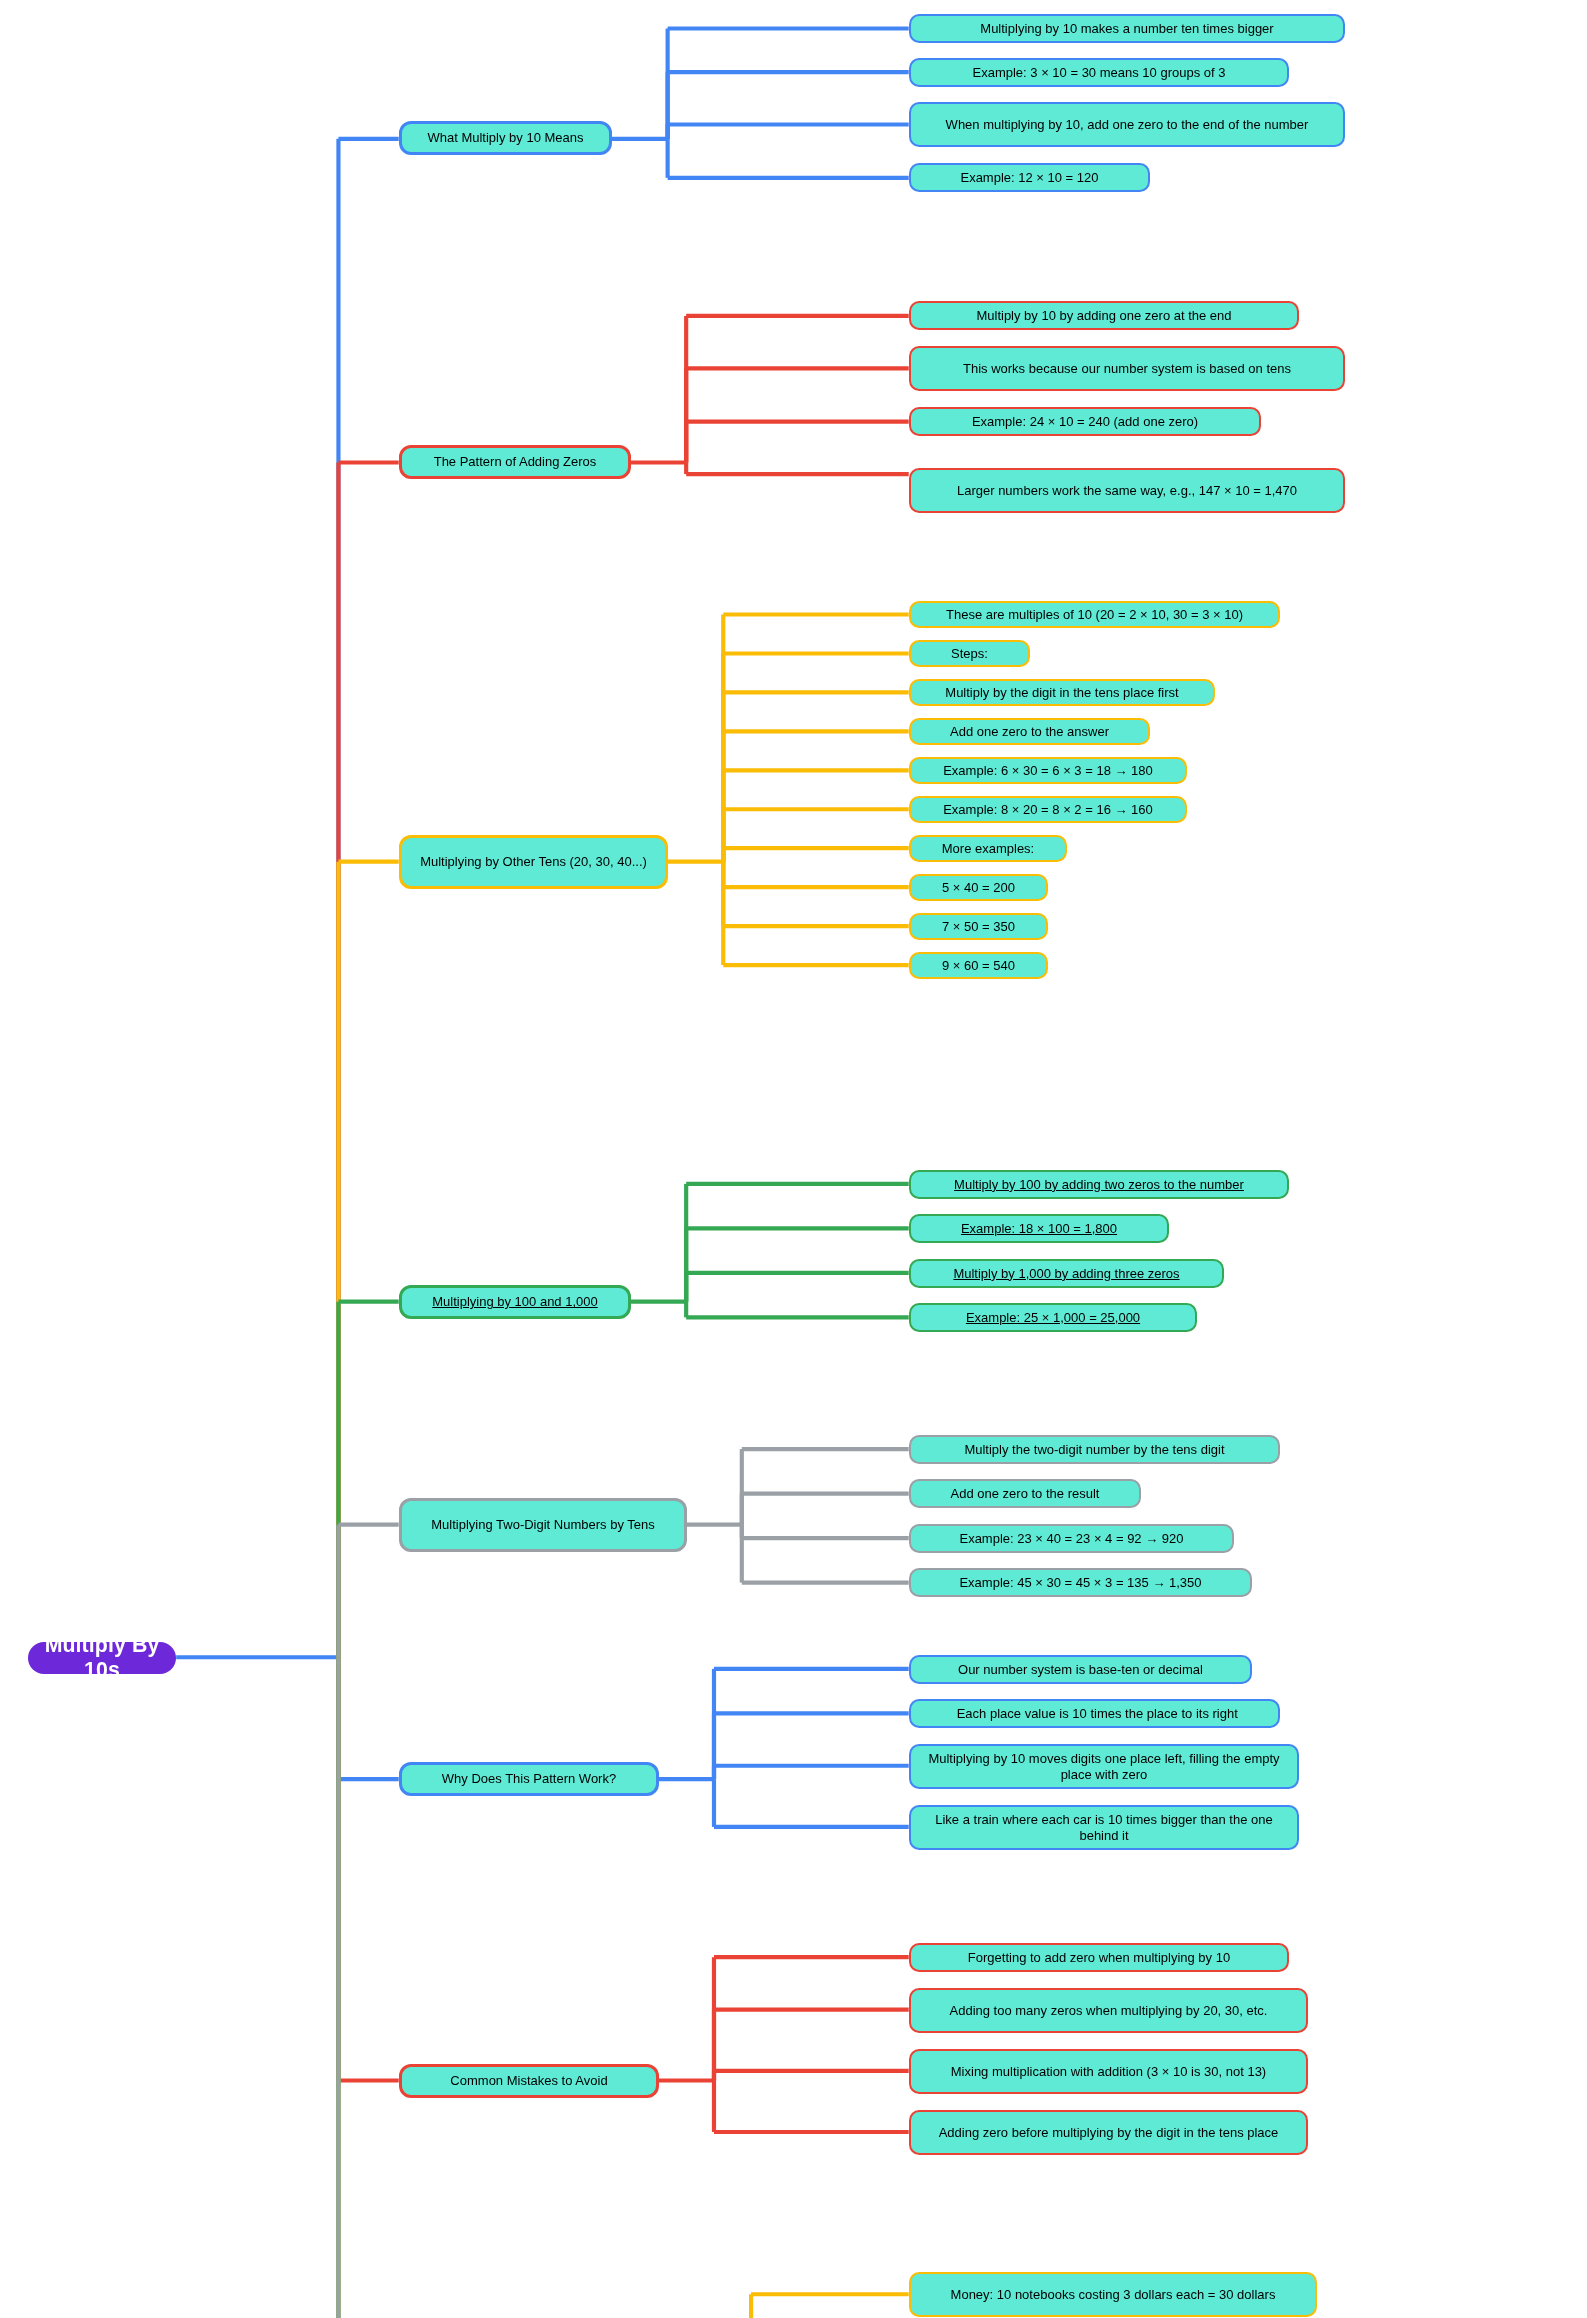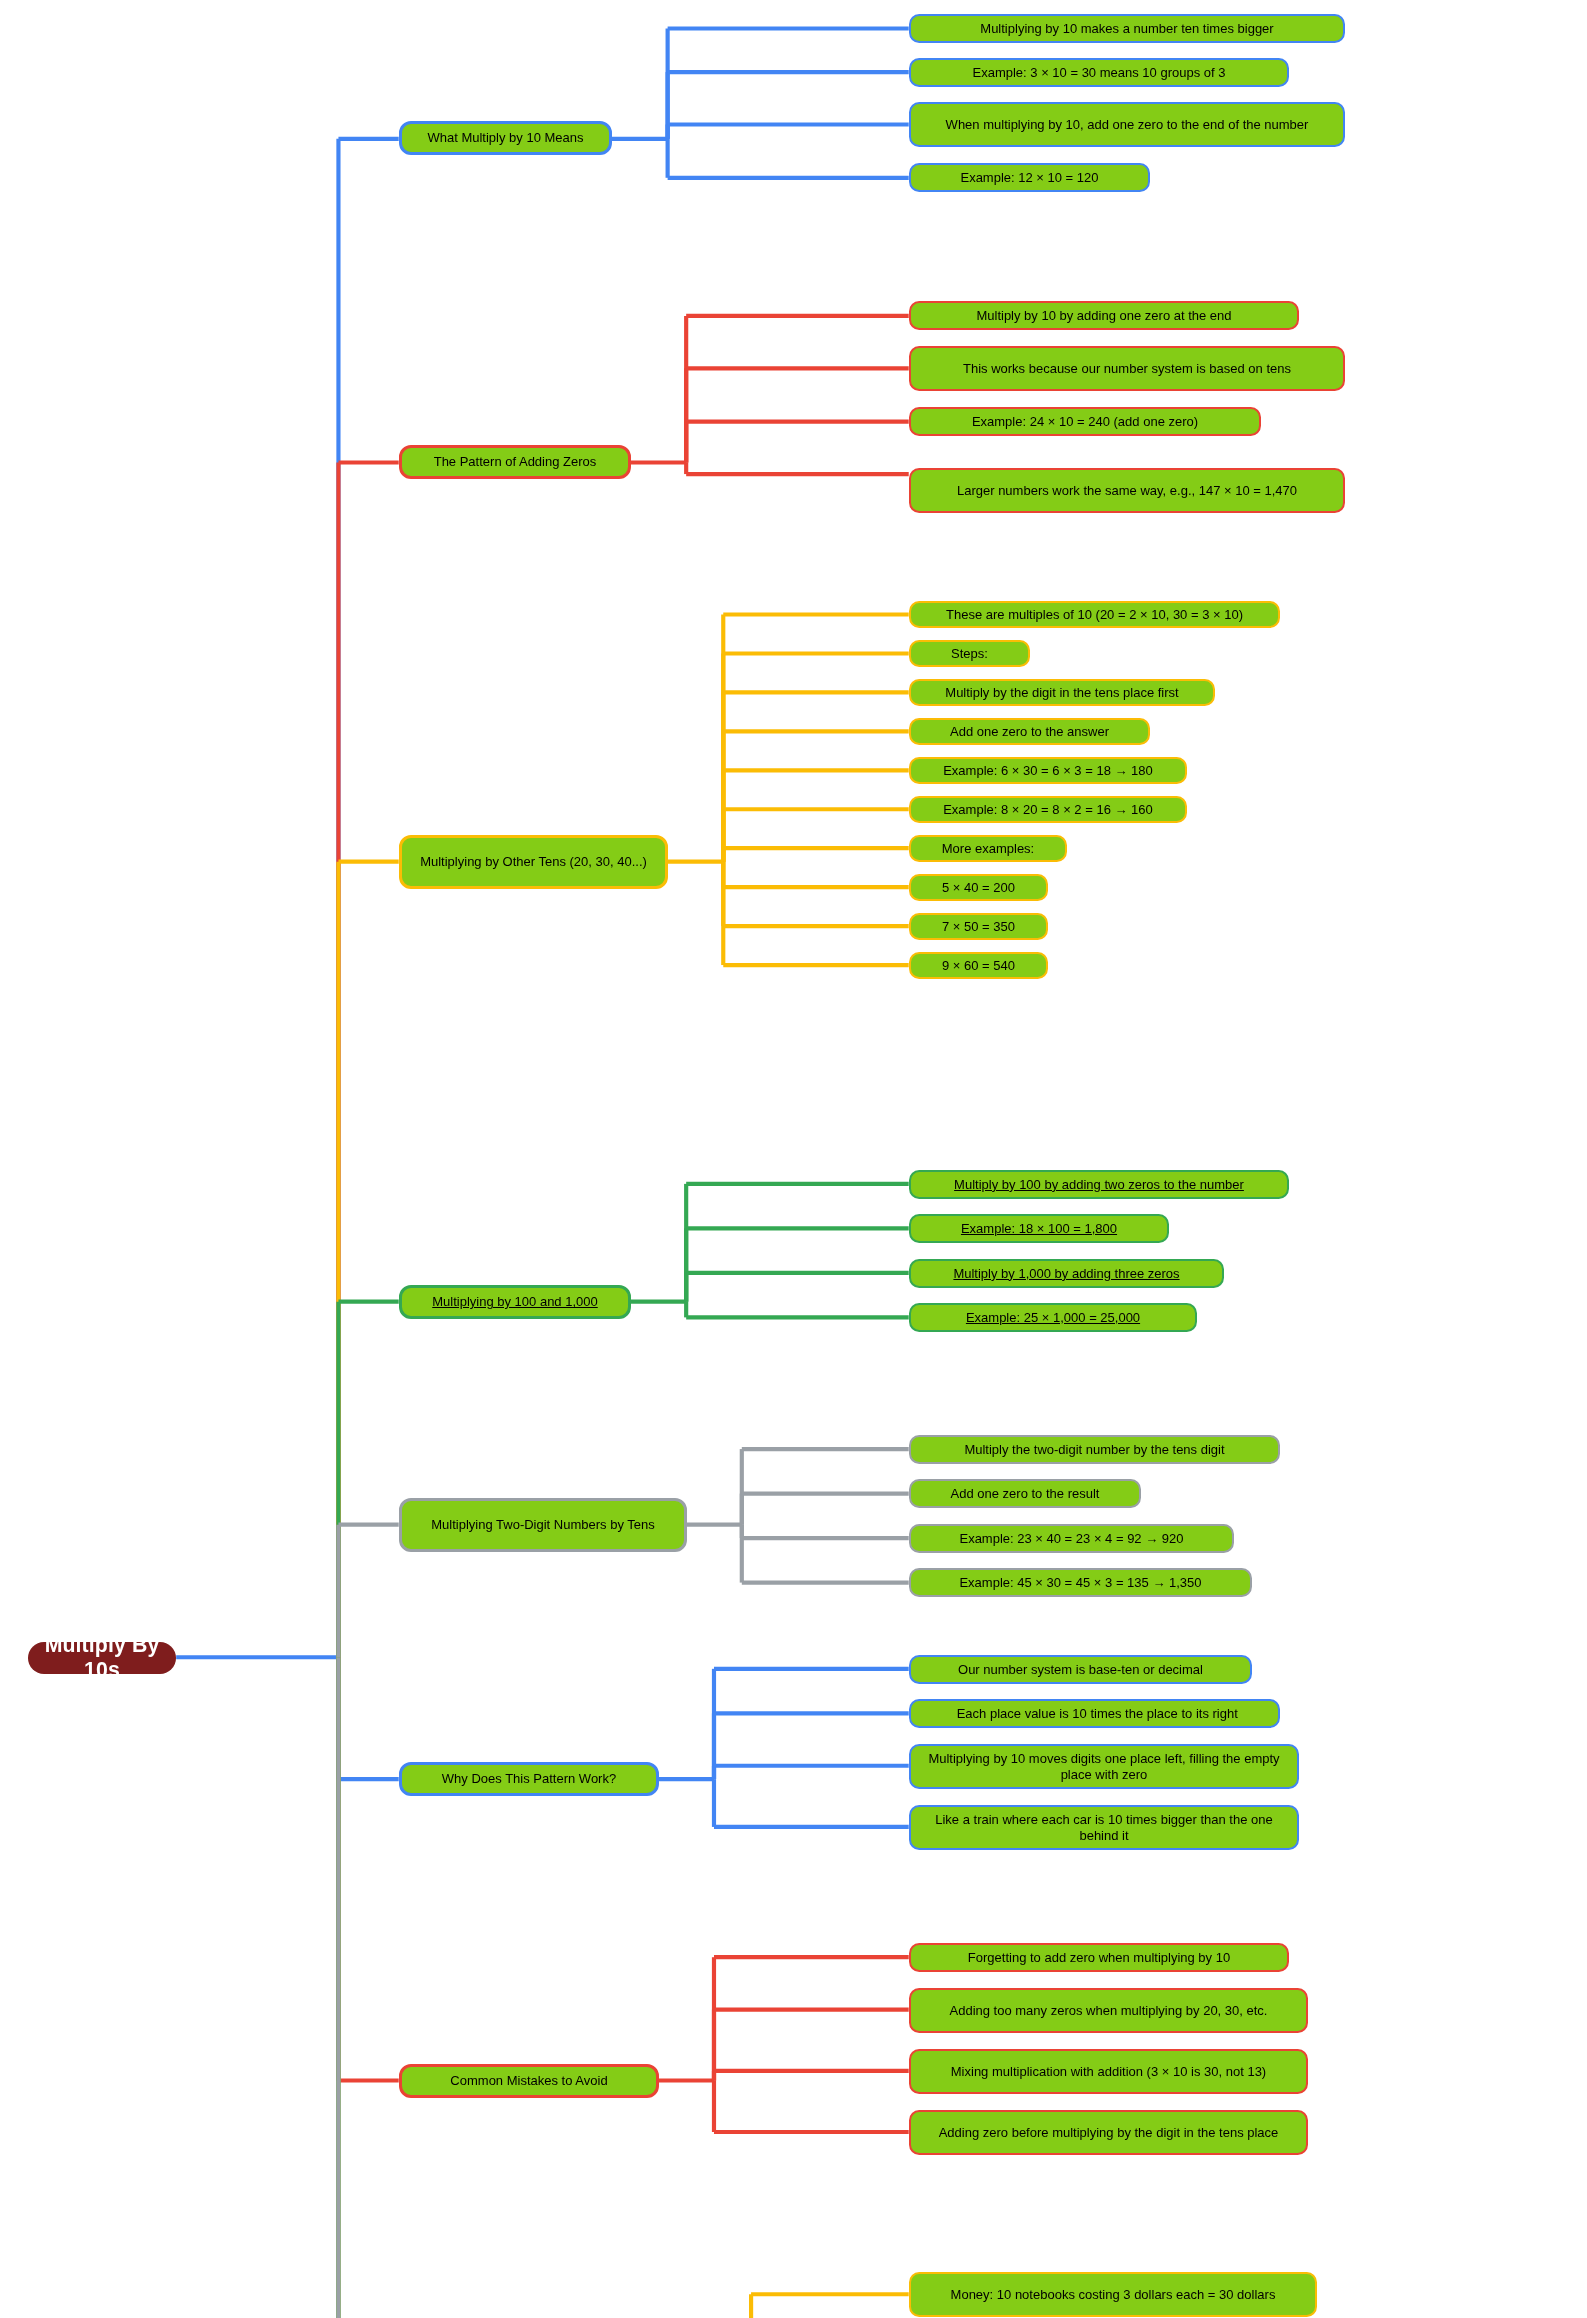--- a/index.html
+++ b/index.html
@@ -7,33 +7,33 @@
     width:1587px;height:3397px;position:relative;overflow:hidden;
     font-family:"Liberation Sans","DejaVu Sans",sans-serif;
     -webkit-font-smoothing:antialiased;
   }
   #mindmap{position:absolute;inset:0;}
   svg.connectors{position:absolute;left:0;top:0;width:1587px;height:3397px;pointer-events:none;}
 
   .node{
     position:absolute;
     box-sizing:border-box;
-    background:#84cc16;
+    background:#5eead4;
     border-style:solid;
     border-radius:12px;
     display:flex;align-items:center;justify-content:center;
     text-align:center;
     color:#000000;
     line-height:1.18;
     padding:2.8px 6.5px;
   }
 
   
   .root{
-    background:#7f1d1d;color:#ffffff;font-weight:bold;
+    background:#6d28d9;color:#ffffff;font-weight:bold;
     border:none;border-radius:16px;
     font-size:21.3px;letter-spacing:0.1px;
   }
 
   
   .branch{ border-width:3.2px; font-size:13px; }
   
   .leaf{ border-width:2.8px; font-size:13px; border-radius:10.2px; }
 
   .c-blue  { border-color:#4285F4; }

